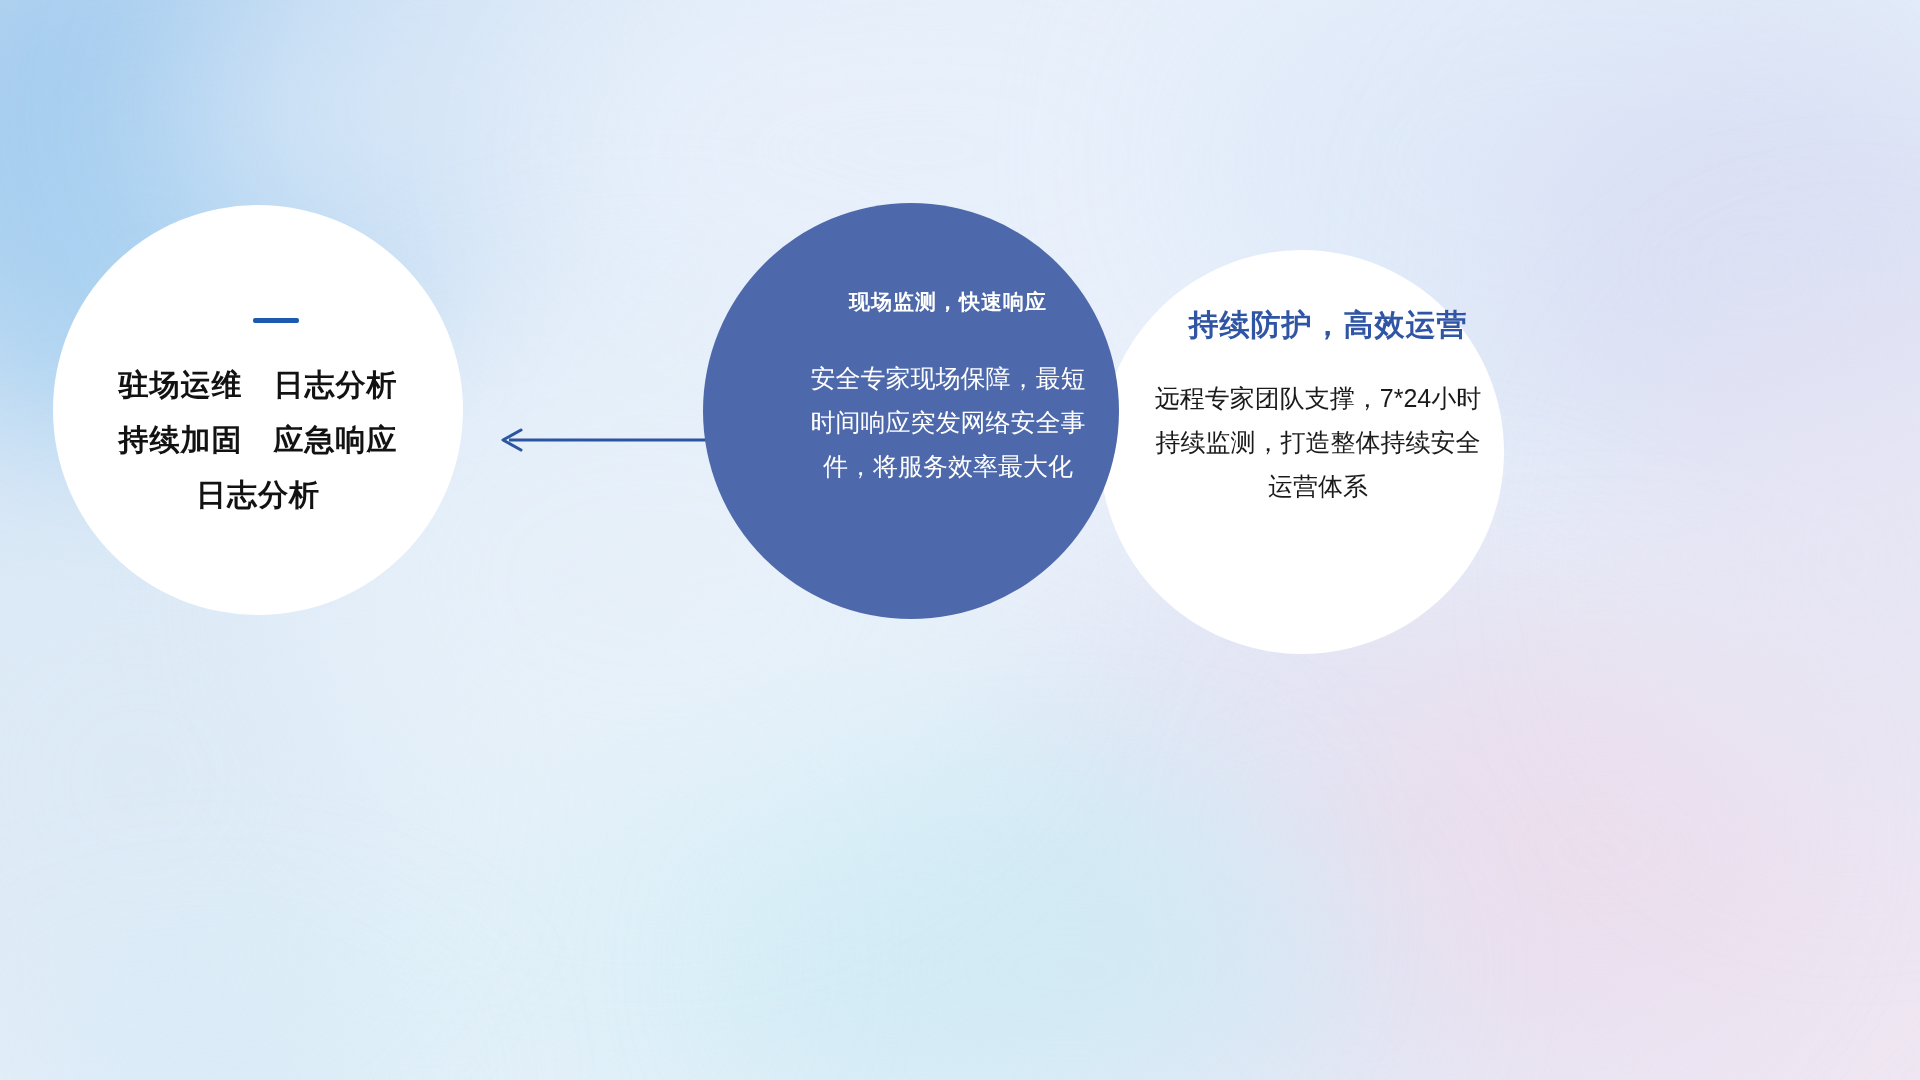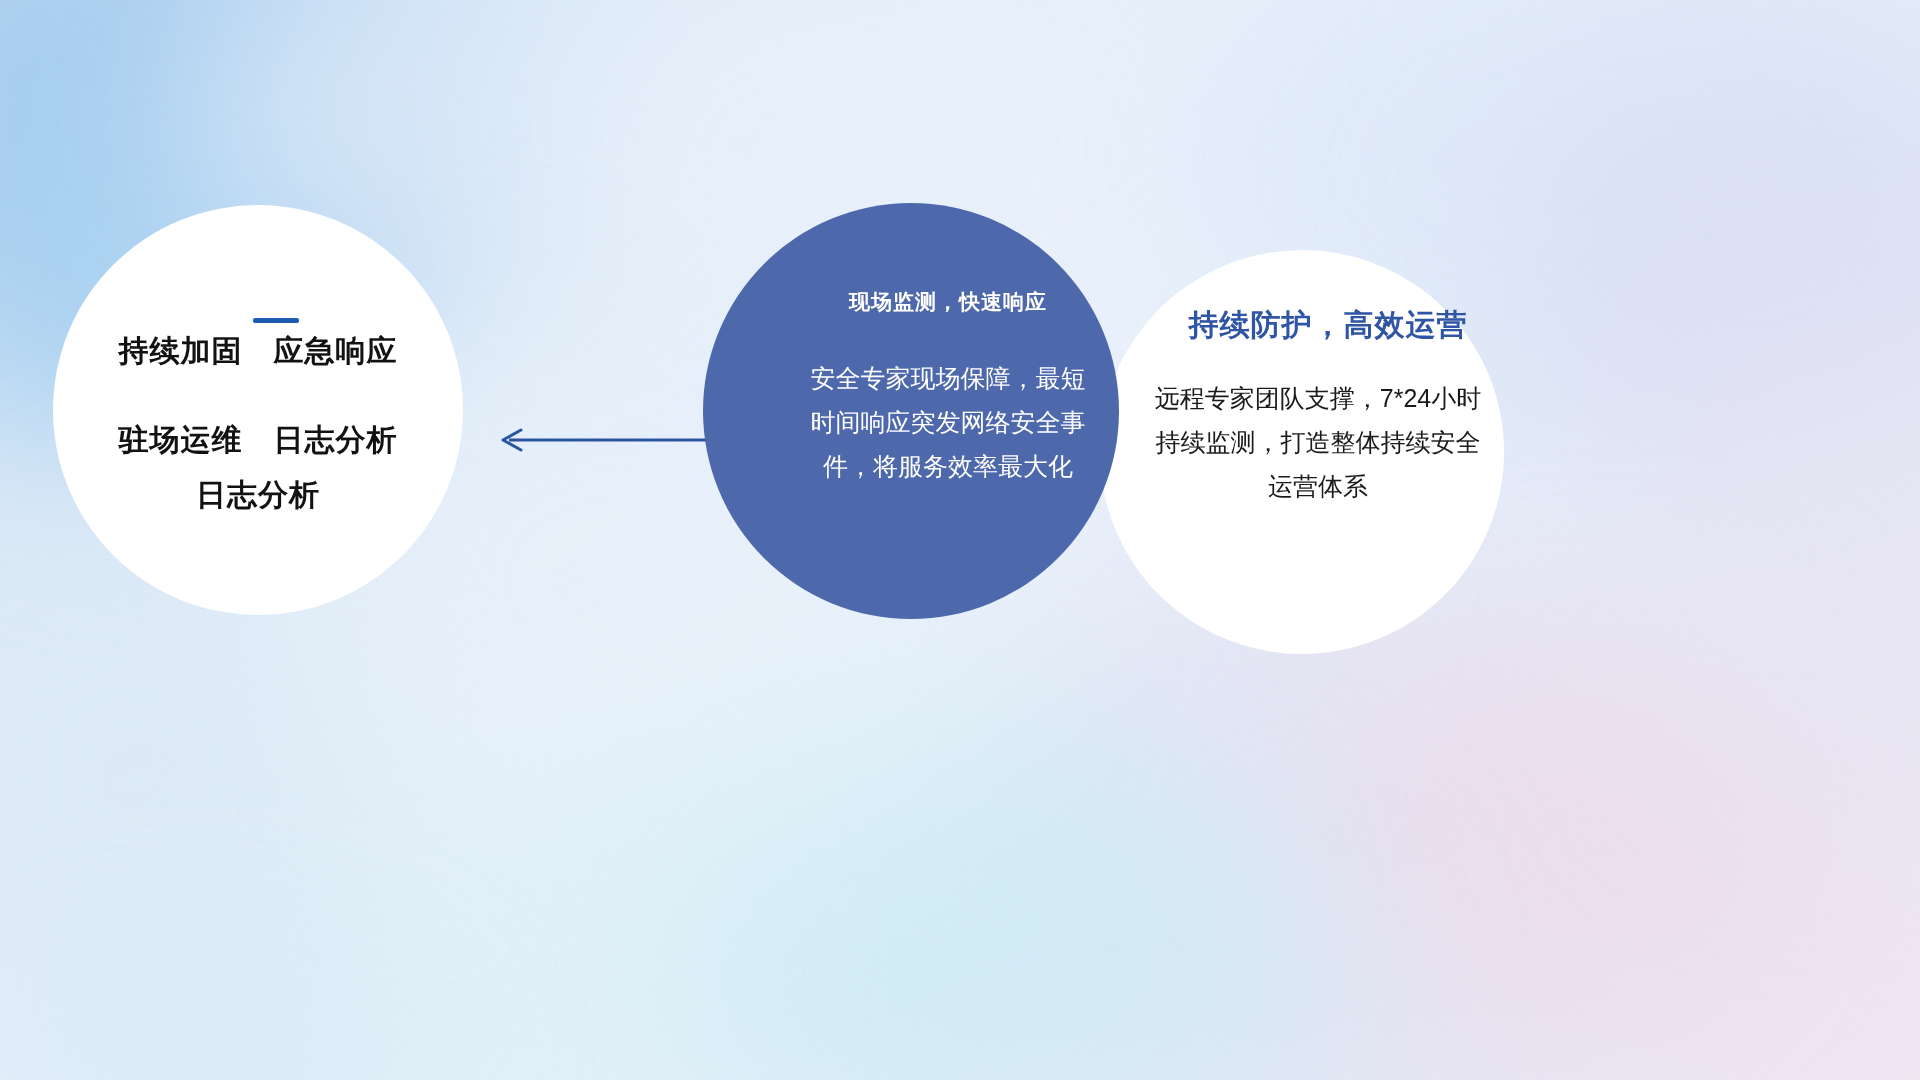--- a/index.html
+++ b/index.html
@@ -164,22 +164,22 @@
   <div class="blob blob-n"></div>
   <div class="blob blob-o"></div>
 
   <svg class="arrow" viewBox="0 0 260 44">
     <line x1="256" y1="22" x2="14" y2="22" stroke="#2a55a0" stroke-width="3"></line>
     <polyline points="26,12 8,22 26,32" fill="none" stroke="#2a55a0" stroke-width="3" stroke-linecap="round" stroke-linejoin="round"></polyline>
   </svg>
 
   <div class="circle circle-left">
     <div class="left-dash"></div>
+    <div class="left-lines">驻场运维　日志分析</div>
     <div class="left-lines" style="margin-top:0">持续加固　应急响应</div>
-    <div class="left-lines">驻场运维　日志分析</div>
     <div class="left-lines" style="margin-top:0">日志分析</div>
   </div>
 
   <div class="circle circle-right">
     <div class="right-title">持续防护，高效运营</div>
     <div class="right-body">远程专家团队支撑，7*24小时持续监测，打造整体持续安全运营体系</div>
   </div>
 
   <div class="circle circle-mid">
     <div class="mid-title">现场监测，快速响应</div>

